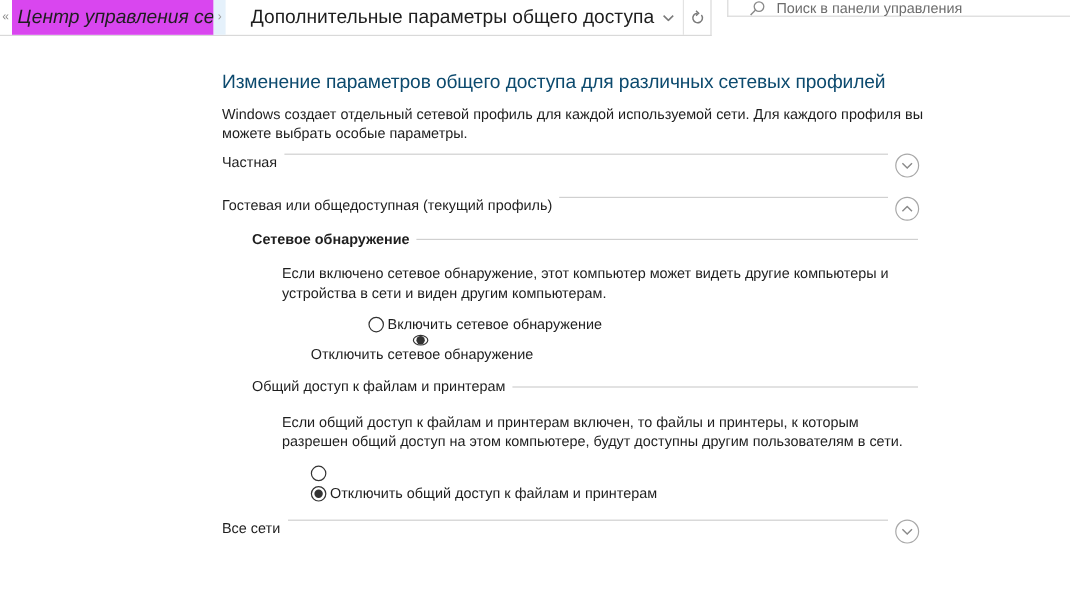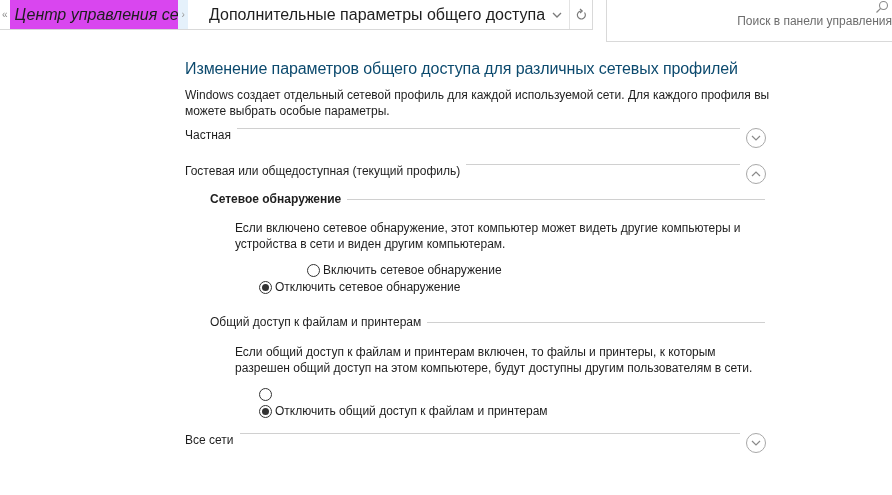--- a/index.html
+++ b/index.html
@@ -7,21 +7,21 @@
     body { font-family: "Liberation Sans", "DejaVu Sans", sans-serif; font-size: 12px; color: #1e1e1e; position: relative; }
 
     .topbar { position: absolute; left: 0; top: 0; width: 892px; height: 30px; background: #ffffff; }
     .addressbar { position: absolute; left: 0; top: 0; width: 593px; height: 30px; border: 1px solid #d9d9d9; border-top: none; border-left: none; display: flex; align-items: stretch; }
     .addr-overflow { width: 12px; display: flex; align-items: center; justify-content: center; color: #8a8a8a; font-size: 10px; }
     .crumb1 { width: 212px; background: #d946ef; display: flex; align-items: center; padding-left: 5px; white-space: nowrap; overflow: hidden; font-size: 16px; color: #1e1e1e; font-style: italic; }
     .crumb-sep { width: 12px; background: #e5f1fb; display: flex; align-items: center; justify-content: center; color: #9a9a9a; font-size: 10px; }
     .crumb2 { flex: 1; display: flex; align-items: center; padding-left: 21px; white-space: nowrap; font-size: 16px; color: #1e1e1e; }
     .addr-dropdown { width: 30px; display: flex; align-items: center; justify-content: center; color: #7a7a7a; }
     .addr-refresh { width: 29px; border-left: 1px solid #e3e3e3; display: flex; align-items: center; justify-content: center; color: #7a7a7a; }
-    .searchbox { position: absolute; left: 606px; top: 0; width: 286px; height: 42px; border: 1px solid #d9d9d9; border-top: none; border-right: none; display: flex; align-items: flex-end; flex-direction: column; }
+    .searchbox { position: absolute; left: 606px; top: 0; width: 286px; height: 14px; border: 1px solid #d9d9d9; border-top: none; border-right: none; display: flex; align-items: center; }
     .search-icon { width: 20px; margin-left: 14px; display: flex; align-items: center; justify-content: center; }
     .search-ph { margin-left: 6px; color: #6d6d6d; font-size: 12px; white-space: nowrap; }
 
     .content { position: absolute; left: 185px; top: 60px; width: 580px; }
     .page-title { font-size: 16px; color: #0c4a6e; font-weight: normal; white-space: nowrap; letter-spacing: -0.1px; }
     .page-desc { margin-top: 9px; font-size: 12px; line-height: 16px; color: #1e1e1e; width: 590px; }
 
     .section-row { position: absolute; left: 185px; width: 581px; height: 22px; display: flex; align-items: flex-start; }
     .section-label { white-space: nowrap; font-size: 12px; color: #1e1e1e; padding-right: 6px; }
     .section-line { flex: 1; height: 1px; background: #d0d0d0; margin-right: 6px; }
@@ -96,21 +96,21 @@
 
 <div class="sub-row" style="top:190px;font-weight:bold;">
   <span class="section-label">Сетевое обнаружение</span>
   <span class="sub-line"></span>
 </div>
 <p class="para" style="top:220px;">Если включено сетевое обнаружение, этот компьютер может видеть другие компьютеры и устройства в сети и виден другим компьютерам.</p>
 <label class="radio-row" style="top:262px;padding-left:48px;">
   <span class="radio"></span>
   <span class="radio-label">Включить сетевое обнаружение</span>
 </label>
-<label class="radio-row" style="top:279px;">
+<label class="radio-row" style="top:279px;flex-direction:column;">
   <span class="radio checked"></span>
   <span class="radio-label">Отключить сетевое обнаружение</span>
 </label>
 
 <div class="sub-row" style="top:313px;">
   <span class="section-label">Общий доступ к файлам и принтерам</span>
   <span class="sub-line"></span>
 </div>
 <p class="para" style="top:344px;">Если общий доступ к файлам и принтерам включен, то файлы и принтеры, к которым разрешен общий доступ на этом компьютере, будут доступны другим пользователям в сети.</p>
 <label class="radio-row" style="top:386px;">

